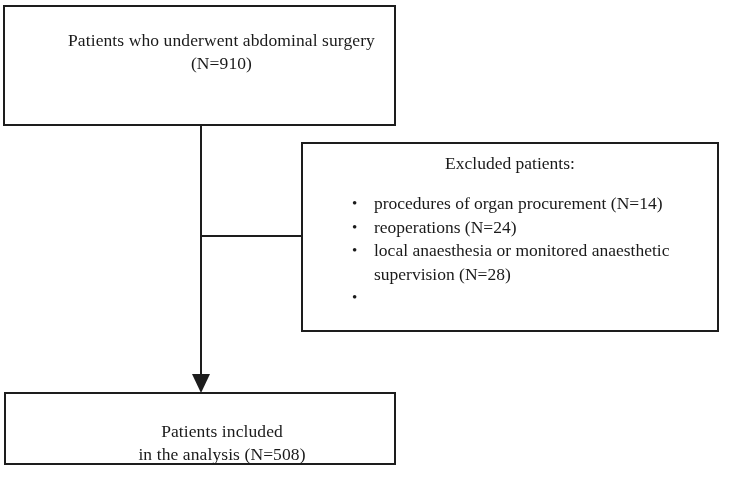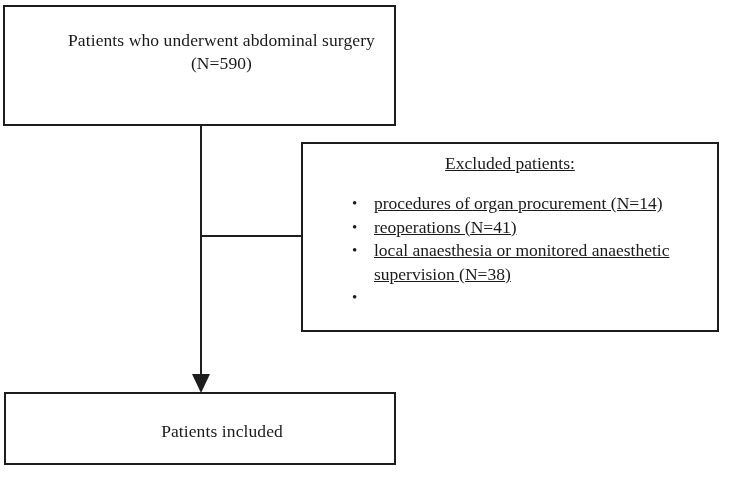--- a/index.html
+++ b/index.html
@@ -33,21 +33,20 @@
     left: 3px;
     top: 5px;
     width: 393px;
     height: 121px;
   }
   #box-excluded {
     left: 301px;
     top: 142px;
     width: 418px;
     height: 190px;
-    text-decoration: underline;
   }
   #box-included {
     left: 4px;
     top: 392px;
     width: 392px;
     height: 73px;
   }
 
   
   .box-text {
@@ -132,48 +131,49 @@
   }
 </style>
 </head>
 <body>
 
 <div id="canvas">
 
   <div class="node-box" id="box-enrolled">
     <div class="box-text">
       <div>Patients who underwent abdominal surgery</div>
-      <div>(N=590)</div>
+      <div>(N=910)</div>
     </div>
   </div>
 
   <div class="connector-v" id="trunk-line"></div>
   <div class="connector-h" id="branch-line"></div>
   <div id="arrow-head"></div>
 
   <div class="node-box" id="box-excluded">
     <div class="excluded-heading">Excluded patients:</div>
     <ul class="excluded-list">
       <li>
         <span class="bullet">•</span>
         <span>procedures of organ procurement (N=14)</span>
       </li>
       <li>
         <span class="bullet">•</span>
-        <span>reoperations (N=41)</span>
+        <span>reoperations (N=24)</span>
       </li>
       <li>
         <span class="bullet">•</span>
-        <span>local anaesthesia or monitored anaesthetic supervision (N=38)</span>
+        <span>local anaesthesia or monitored anaesthetic supervision (N=28)</span>
       </li>
       <li>
         <span class="bullet">•</span>
       </li>
     </ul>
   </div>
 
   <div class="node-box" id="box-included">
     <div class="box-text">
       <div>Patients included</div>
+      <div>in the analysis (N=508)</div>
     </div>
   </div>
 
 </div>
 
 </body></html>

